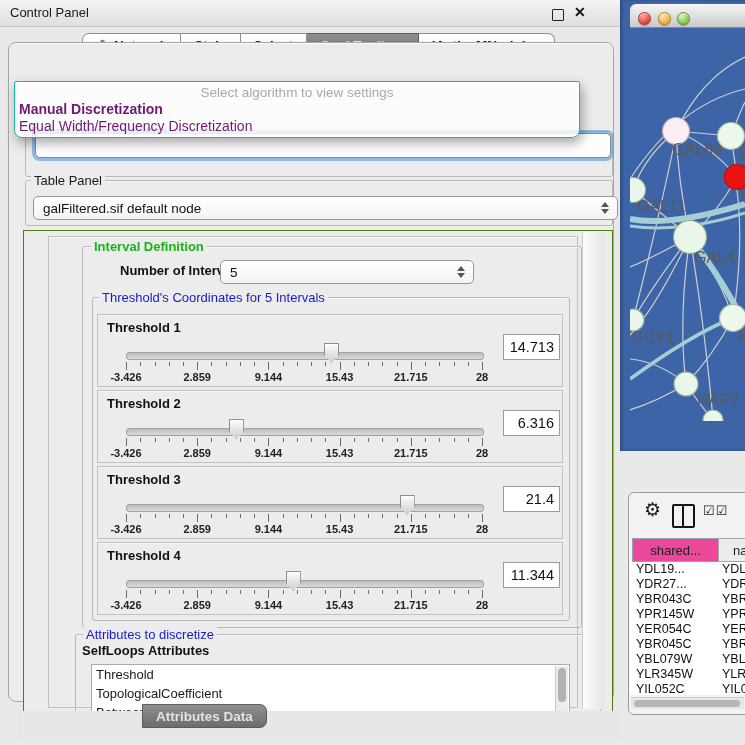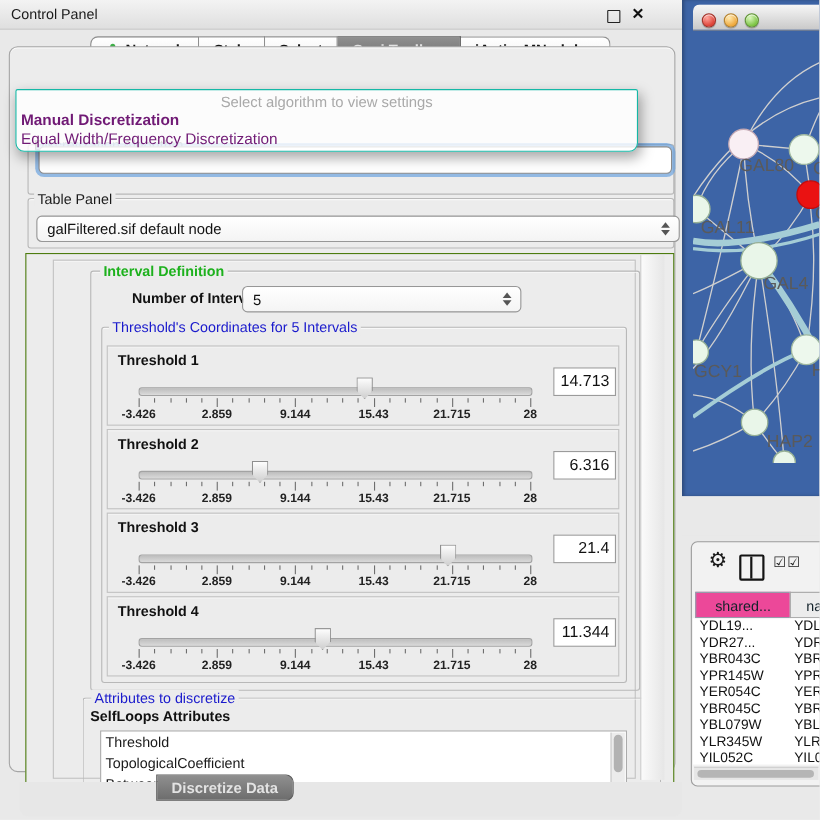--- a/index.html
+++ b/index.html
@@ -395,21 +395,21 @@
   <div id="popup" class="abs">
     <div class="prompt">Select algorithm to view settings</div>
     <div id="popup-options">
         <div class="opt hl">Manual Discretization</div>
         <div class="opt">Equal Width/Frequency Discretization</div>
       </div>
   </div>
 
   <div id="bottom-tabs" class="abs seg">
       <div class="seg-tab selected">
-        <span>Discretize Data</span>
+        <span>Attributes Data</span>
       </div>
     </div>
 
   <div id="net-frame" class="abs">
     <div id="net-titlebar" class="abs" style="position:absolute;left:10px;top:4px;">
       <div class="light" id="light-red"></div>
       <div class="light" id="light-yellow"></div>
       <div class="light" id="light-green"></div>
     </div>
     <svg id="net-svg" style="position:absolute;left:10px;top:27px;" width="115" height="394" viewBox="0 0 115 394">

